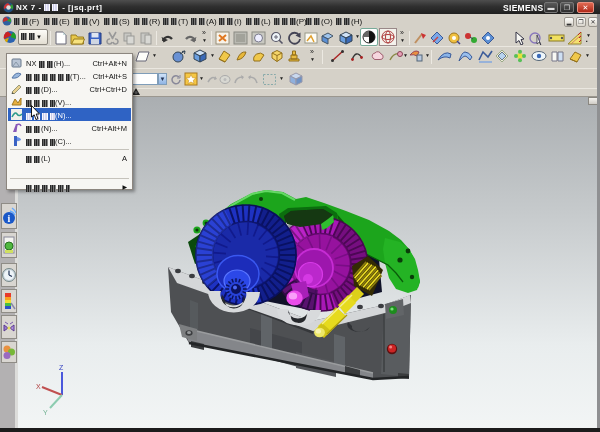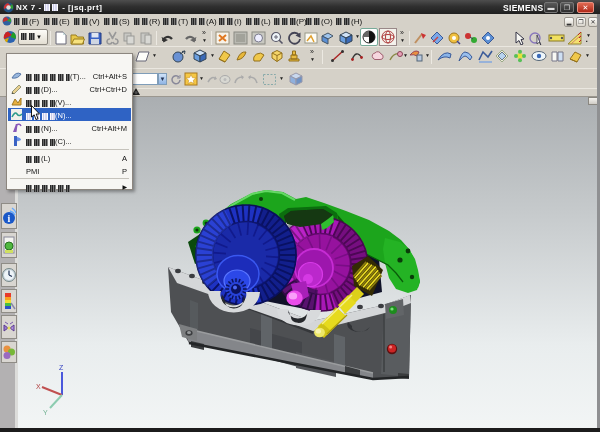--- a/index.html
+++ b/index.html
@@ -507,20 +507,28 @@
       <path d="M32,35 L32,12" stroke="#4a58dc" stroke-width="2"></path>
       <path d="M32,35 L12,27" stroke="#c05050" stroke-width="2"></path>
       <path d="M32,35 L20,48" stroke="#8cccb0" stroke-width="2"></path>
       <text x="29" y="10" font-size="7" fill="#3340c0">Z</text>
       <text x="6" y="29" font-size="7" fill="#b04040">X</text>
       <text x="13" y="55" font-size="7" fill="#70b090">Y</text>
     </svg>
 <div class="abs" style="left:588px;top:97px;width:10px;height:8px;background:linear-gradient(#f4f2ee,#cfccc6);border:1px solid #8a8780"></div>
 
   <div id="dmenu" class="abs">
+    <div class="ditem" style="top:2px">
+      <svg class="dico">
+          <rect x="1" y="2" width="9" height="8" rx="1" fill="#b8c4d4" stroke="#68788c"></rect>
+          <path d="M2,9 l3,-4 3,4" stroke="#8898a8" fill="none"></path>
+        </svg>
+      <span class="dlab">NX <span class="cjk" style="width:15px"></span>(H)...</span>
+        <span class="dsc">Ctrl+Alt+N</span>
+    </div>
     <div class="ditem" style="top:15px">
       <svg class="dico">
           <path d="M1,8 q4,-7 9,-4 q-3,5 -9,4 z" fill="#9ab8dd" stroke="#5878a8"></path>
         </svg>
       <span class="dlab"><span class="cjk" style="width:44px"></span>(T)...</span>
         <span class="dsc">Ctrl+Alt+S</span>
     </div>
     <div class="ditem" style="top:28px">
       <svg class="dico">
           <path d="M1,9 L8,2 L10,4 L3,11 Z" fill="#e8d090" stroke="#997"></path>
@@ -553,24 +561,20 @@
       <svg class="dico">
           <rect x="3" y="1" width="3" height="10" fill="#3a62c4"></rect>
           <path d="M6,2 q4,1 4,3 q-2,1.5 -4,1" fill="#6a92e4"></path>
         </svg>
       <span class="dlab"><span class="cjk" style="width:29px"></span>(C)...</span>
     </div>
     <div class="dsep" style="top:95px"></div>
     <div class="ditem" style="top:97px">
         <span class="dlab"><span class="cjk" style="width:15px"></span>(L)</span>
         <span class="dsc">A</span>
-      </div>
-    <div class="ditem" style="top:110px">
-        <span class="dlab">PMI</span>
-        <span class="dsc">P</span>
       </div>
     <div class="dsep" style="top:124px"></div>
     <div class="ditem" style="top:126px">
         <span class="dlab"><span class="cjk" style="width:44px"></span></span>
         <span class="dsc" style="font-size:6px">▶</span>
       </div>
   </div>
 
   <svg class="abs" style="left:30px;top:105px;z-index:60" width="12" height="17">
       <path d="M1.5,0.5 L1.5,12 L4.2,9.8 L6,14.5 L8,13.7 L6.2,9 L9.5,9 Z" fill="#fff" stroke="#000" stroke-width="0.9"></path>

